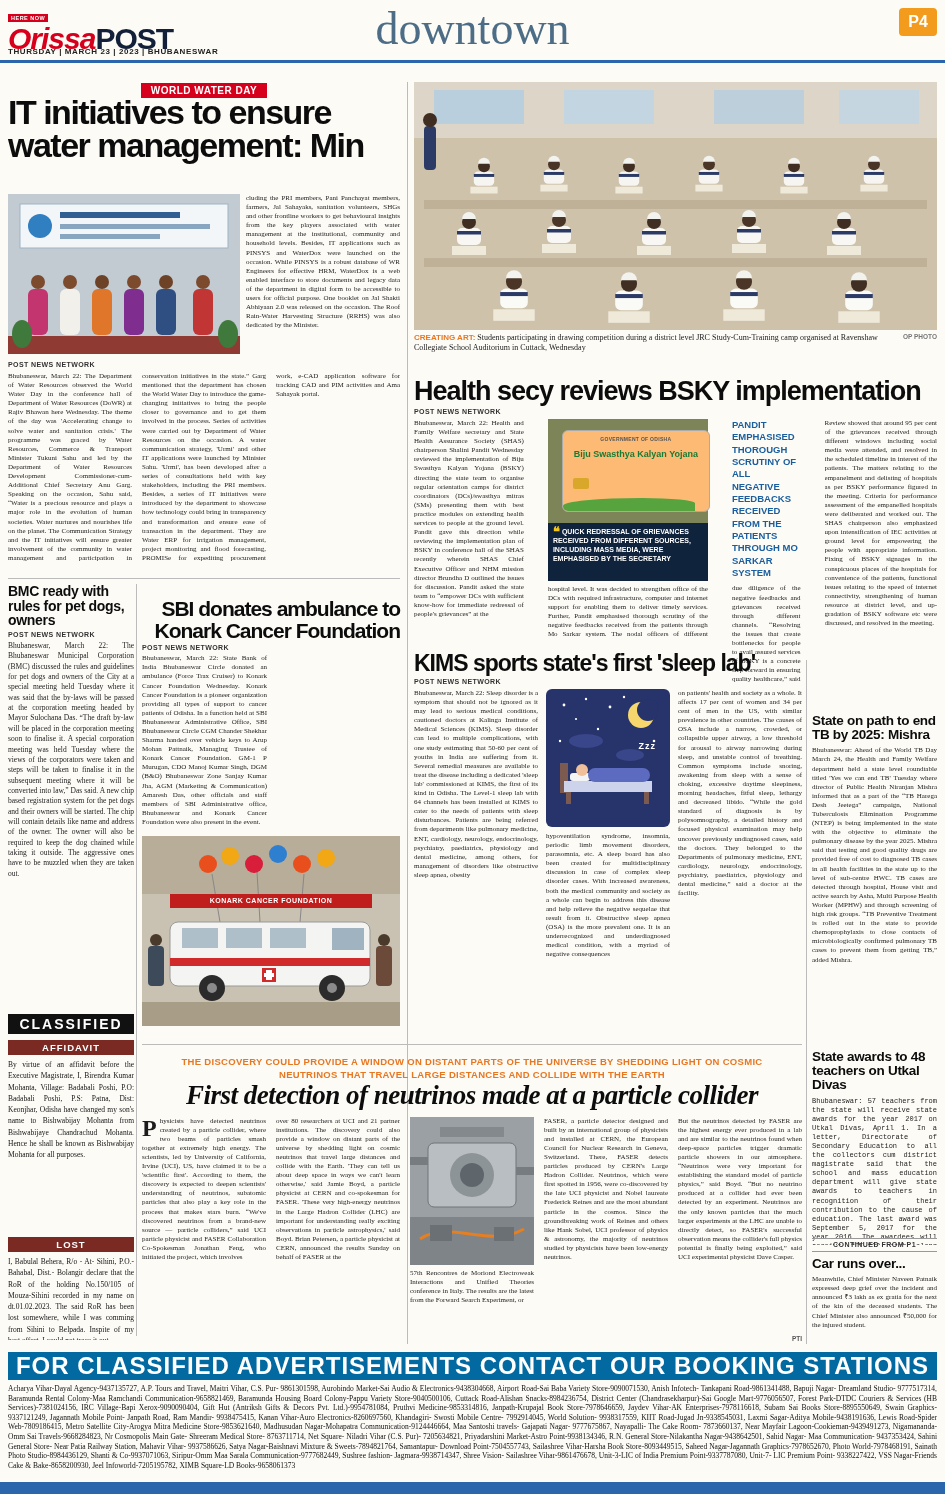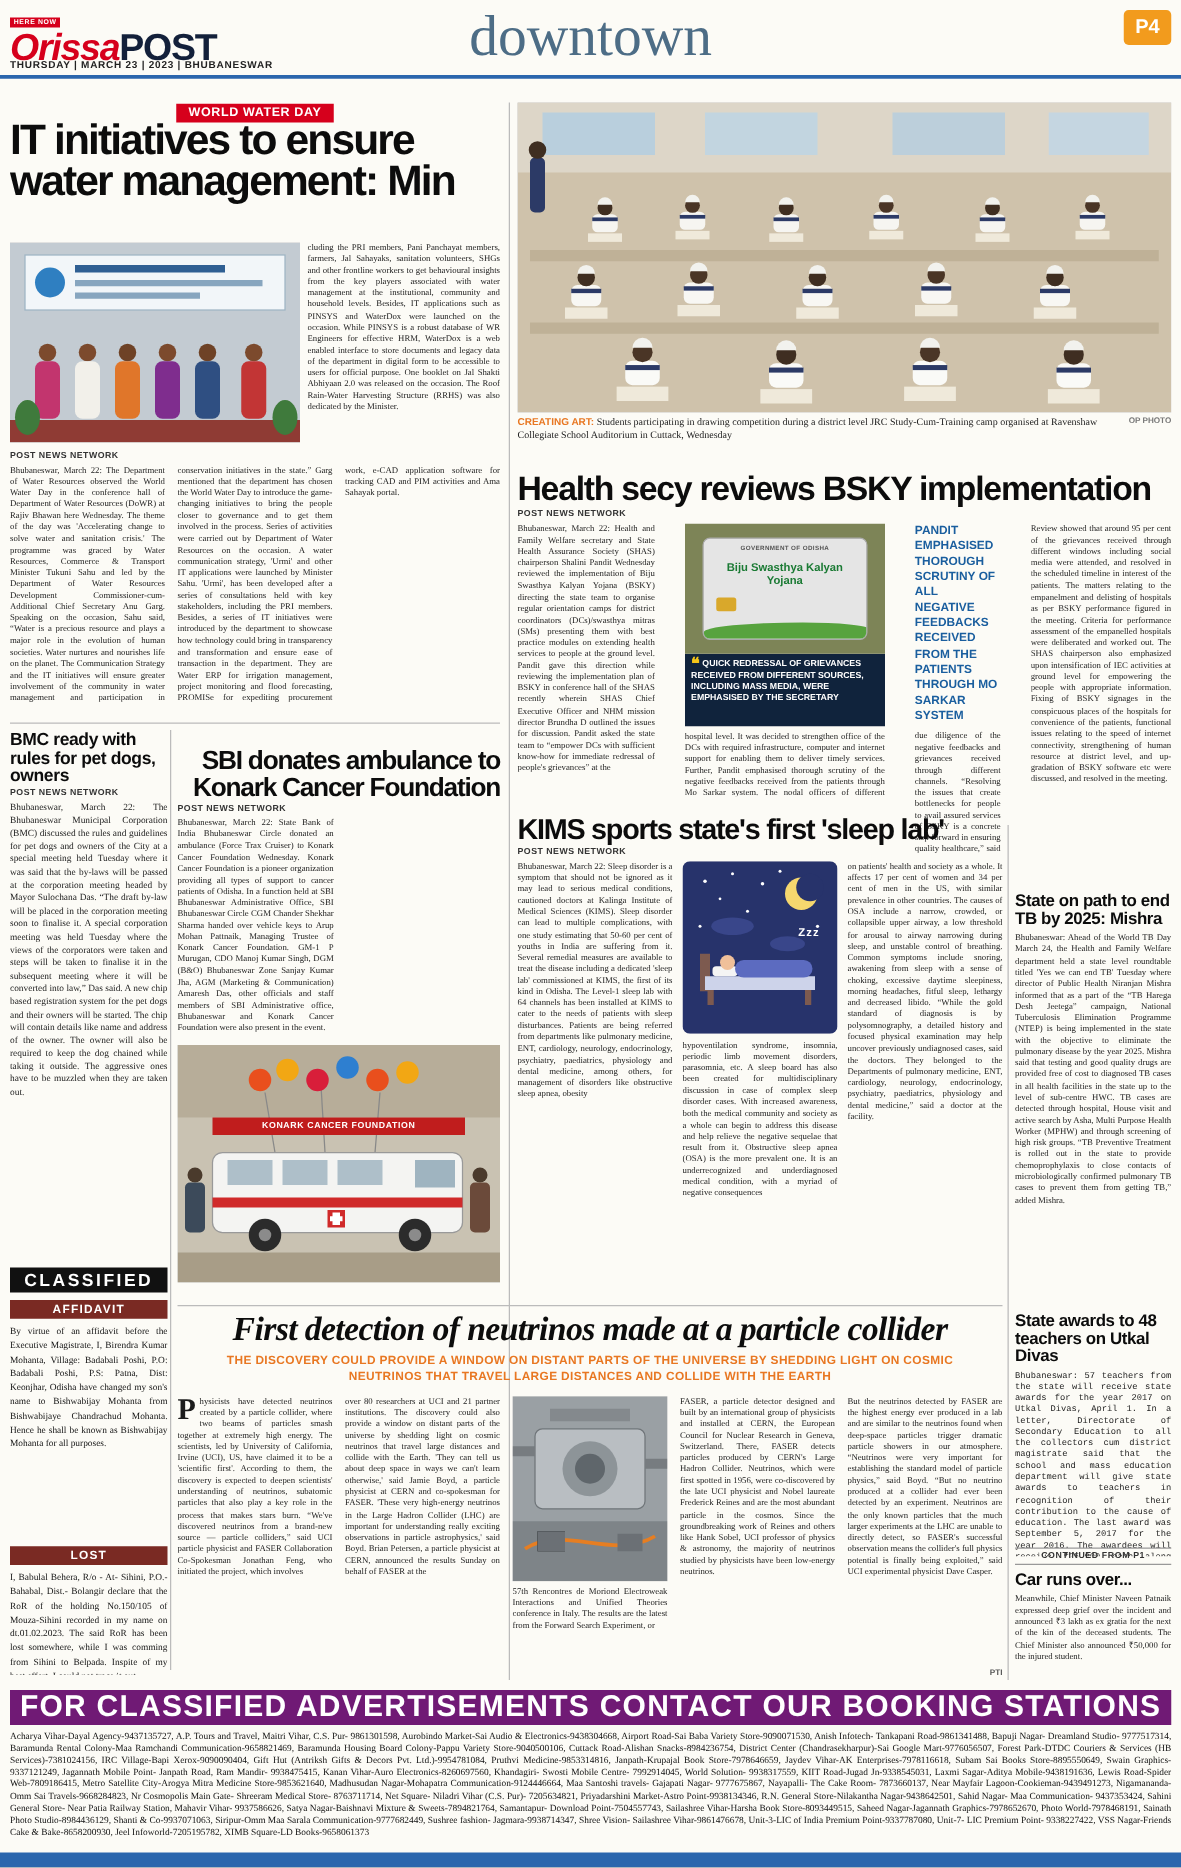--- a/index.html
+++ b/index.html
@@ -79,21 +79,21 @@
 
   
   #bsky-block { left:414px; top:378px; width:523px; }
   #bsky-block .headline { font-size:27px; line-height:1; }
   #bsky-cols { display:flex; gap:24px; height:218px; margin-top:4px; }
   .bsky-col1 { width:128px; height:218px; }
   .bsky-mid { width:160px; }
   .bsky-quote-col { width:80px; }
   .bsky-col4 { width:131px; height:218px; }
   #bsky-card { position:relative; width:160px; height:104px; background:#7d8457; }
-  .card { position:absolute; left:14px; top:11px; width:132px; height:82px; background:#e5e5e5; border:1px solid #aaa; border-radius:6px; overflow:hidden; }
+  .card { position:absolute; left:14px; top:11px; width:148px; height:82px; background:#fdba74; border:1px solid #aaa; border-radius:6px; overflow:hidden; }
   .card-gov { text-align:center; font:700 5px "Liberation Sans",sans-serif; color:#555; margin-top:5px; letter-spacing:.3px; }
   .card-name { text-align:center; font:700 9px "Liberation Sans",sans-serif; color:#1b7a34; margin-top:8px; line-height:1.1; padding:0 6px; }
   .card-chip { position:absolute; left:10px; bottom:22px; width:16px; height:11px; background:#d9a82b; border-radius:2px; }
   .card-wave { position:absolute; left:0; bottom:0; width:132px; height:13px; background:#57a33e; border-radius:60% 40% 0 0; }
   #bsky-card-caption { background:#10233c; color:#fff; font:700 7px/1.3 "Liberation Sans",sans-serif; padding:4px 5px; height:58px; overflow:hidden; }
   .quote-icon { color:#f5c518; font-size:13px; line-height:8px; vertical-align:-2px; margin-right:2px; }
   #bsky-mid-text { height:52px; margin-top:4px; }
   .pull-quote { color:#1a5e9e; font:800 9.5px/1.3 "Liberation Sans",sans-serif; letter-spacing:0; }
   #bsky-quote-below { margin-top:5px; height:100px; }
 
@@ -126,21 +126,21 @@
   #neutrino-deck { width:590px; margin:6px auto 0; text-align:center; color:#e87722;
     font:700 9.5px/1.35 "Liberation Sans",sans-serif; letter-spacing:.3px; }
   #neutrino-cols { display:flex; gap:10px; height:230px; margin-top:8px; }
   .neu-col { width:124px; height:230px; }
   #neu-photo { width:124px; height:148px; margin-bottom:4px; }
   .neu-col3-text { height:74px; overflow:hidden; }
   .dropcap::first-letter { float:left; font-size:24px; line-height:.85; font-weight:700; padding:1px 3px 0 0; }
   .wire-credit { text-align:right; font:700 6.5px "Liberation Sans",sans-serif; color:#555; }
 
   
-  #booking-banner { left:8px; top:1352px; width:929px; height:28px; background:#701a75; color:#fff;
+  #booking-banner { left:8px; top:1352px; width:929px; height:28px; background:#0369a1; color:#fff;
     text-align:center; font:800 24px/28px "Liberation Sans",sans-serif; letter-spacing:1px; }
   #booking-body { left:8px; top:1384px; width:929px; height:92px; font-size:7.5px; line-height:1.28; text-align:justify; overflow:hidden; color:#111; }
 </style>
 </head>
 <body>
 
 <div class="page">
 
   <div id="masthead-logo" class="abs">
     <div class="logo-tag">HERE NOW</div>
@@ -450,22 +450,22 @@
       <div class="kims-col body-text">on patients' health and society as a whole. It affects 17 per cent of women and 34 per cent of men in the US, with similar prevalence in other countries. The causes of OSA include a narrow, crowded, or collapsible upper airway, a low threshold for arousal to airway narrowing during sleep, and unstable control of breathing. Common symptoms include snoring, awakening from sleep with a sense of choking, excessive daytime sleepiness, morning headaches, fitful sleep, lethargy and decreased libido. “While the gold standard of diagnosis is by polysomnography, a detailed history and focused physical examination may help uncover previously undiagnosed cases, said the doctors. They belonged to the Departments of pulmonary medicine, ENT, cardiology, neurology, endocrinology, psychiatry, paediatrics, physiology and dental medicine,” said a doctor at the facility.</div>
     </div>
   </div>
 
   <div id="tb-block" class="abs rail">
     <div class="headline">State on path to end TB by 2025: Mishra</div>
     <div id="tb-body" class="body-text">Bhubaneswar: Ahead of the World TB Day March 24, the Health and Family Welfare department held a state level roundtable titled 'Yes we can end TB' Tuesday where director of Public Health Niranjan Mishra informed that as a part of the “TB Harega Desh Jeetega” campaign, National Tuberculosis Elimination Programme (NTEP) is being implemented in the state with the objective to eliminate the pulmonary disease by the year 2025. Mishra said that testing and good quality drugs are provided free of cost to diagnosed TB cases in all health facilities in the state up to the level of sub-centre HWC. TB cases are detected through hospital, House visit and active search by Asha, Multi Purpose Health Worker (MPHW) and through screening of high risk groups. “TB Preventive Treatment is rolled out in the state to provide chemoprophylaxis to close contacts of microbiologically confirmed pulmonary TB cases to prevent them from getting TB,” added Mishra.</div>
   </div>
 
   <div id="neutrino-block" class="abs">
+    <div id="neutrino-deck">THE DISCOVERY COULD PROVIDE A WINDOW ON DISTANT PARTS OF THE UNIVERSE BY SHEDDING LIGHT ON COSMIC NEUTRINOS THAT TRAVEL LARGE DISTANCES AND COLLIDE WITH THE EARTH</div>
     <div id="neutrino-headline">First detection of neutrinos made at a particle collider</div>
-    <div id="neutrino-deck">THE DISCOVERY COULD PROVIDE A WINDOW ON DISTANT PARTS OF THE UNIVERSE BY SHEDDING LIGHT ON COSMIC NEUTRINOS THAT TRAVEL LARGE DISTANCES AND COLLIDE WITH THE EARTH</div>
     <div id="neutrino-cols">
       <div class="neu-col body-text dropcap">Physicists have detected neutrinos created by a particle collider, where two beams of particles smash together at extremely high energy. The scientists, led by University of California, Irvine (UCI), US, have claimed it to be a 'scientific first'. According to them, the discovery is expected to deepen scientists' understanding of neutrinos, subatomic particles that also play a key role in the process that makes stars burn. “We've discovered neutrinos from a brand-new source — particle colliders,” said UCI particle physicist and FASER Collaboration Co-Spokesman Jonathan Feng, who initiated the project, which involves</div>
       <div class="neu-col body-text">over 80 researchers at UCI and 21 partner institutions. The discovery could also provide a window on distant parts of the universe by shedding light on cosmic neutrinos that travel large distances and collide with the Earth. 'They can tell us about deep space in ways we can't learn otherwise,' said Jamie Boyd, a particle physicist at CERN and co-spokesman for FASER. 'These very high-energy neutrinos in the Large Hadron Collider (LHC) are important for understanding really exciting observations in particle astrophysics,' said Boyd. Brian Petersen, a particle physicist at CERN, announced the results Sunday on behalf of FASER at the</div>
       <div class="neu-col">
         <div id="neu-photo" class="photo">
           <svg width="124" height="148" viewBox="0 0 124 148">
             <rect width="124" height="148" fill="#9aa0a4"></rect>
             <rect y="100" width="124" height="48" fill="#7e8488"></rect>
             <rect x="18" y="26" width="88" height="64" rx="6" fill="#b9bec2" stroke="#6f7579"></rect>
             <circle cx="62" cy="58" r="22" fill="#8d9498"></circle>

